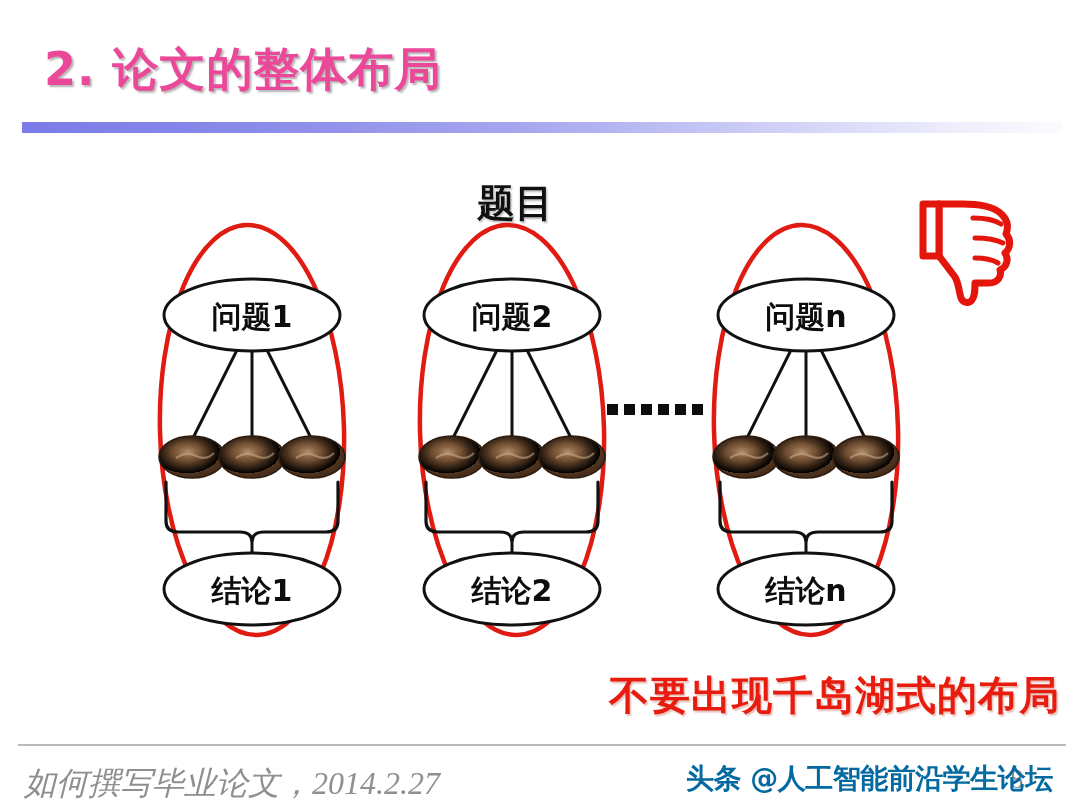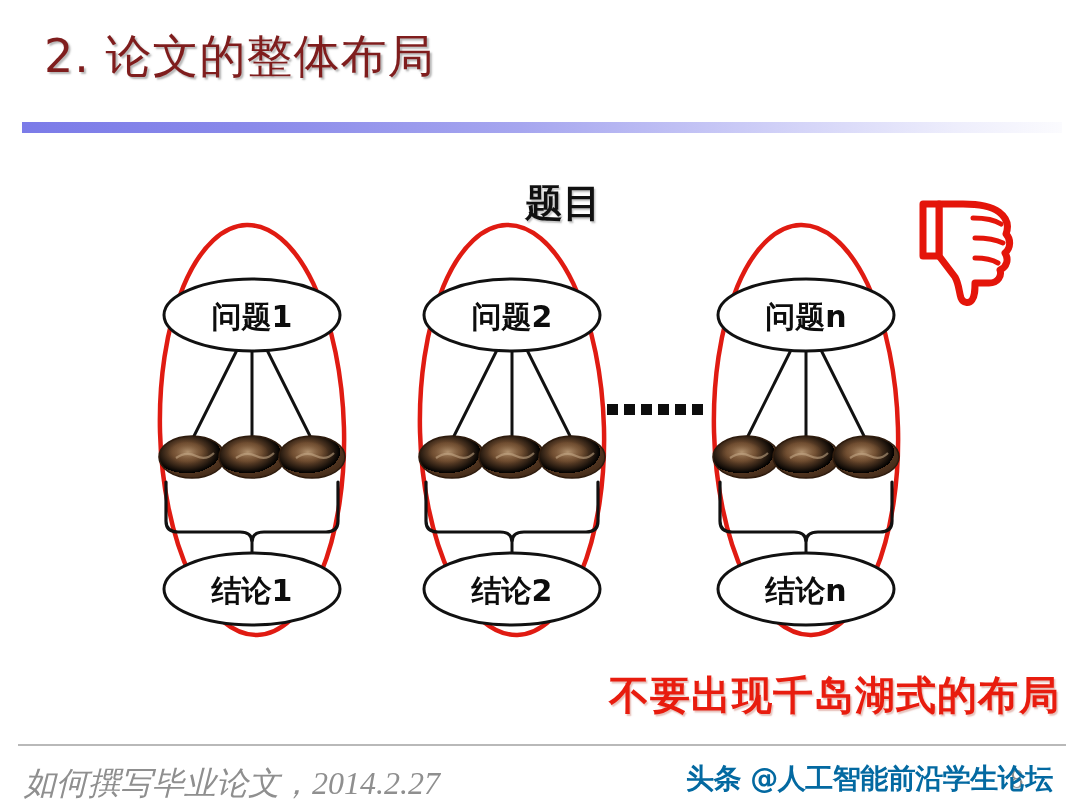--- a/index.html
+++ b/index.html
@@ -20,25 +20,25 @@
     left: 0; top: 0;
     width: 1080px;
     height: 810px;
     background: #ffffff;
   }
 
   
   .title {
     position: absolute;
     left: 44px;
-    top: 26px;
+    top: 39px;
     font-family: "DejaVu Sans", sans-serif;
     font-size: 46px;
-    font-weight: normal;
-    color: #7f1d1d;
+    font-weight: bold;
+    color: #ec4899;
     letter-spacing: 1px;
     white-space: nowrap;
     text-shadow: 2px 2px 2px rgba(120,120,120,0.55);
   }
 
   .title-rule {
     position: absolute;
     left: 22px;
     top: 122px;
     width: 1040px;
@@ -63,21 +63,20 @@
     position: absolute;
     left: 0;
     top: 178px;
     width: 1030px;
     text-align: center;
     font-family: "DejaVu Sans", sans-serif;
     font-size: 38px;
     font-weight: bold;
     color: #101010;
     text-shadow: 1.5px 1.5px 1.5px rgba(140,140,140,0.5);
-    margin-left: 48px;
   }
 
   
   .thumbs-down {
     position: absolute;
     left: 915px;
     top: 196px;
     width: 104px;
     height: 110px;
   }

